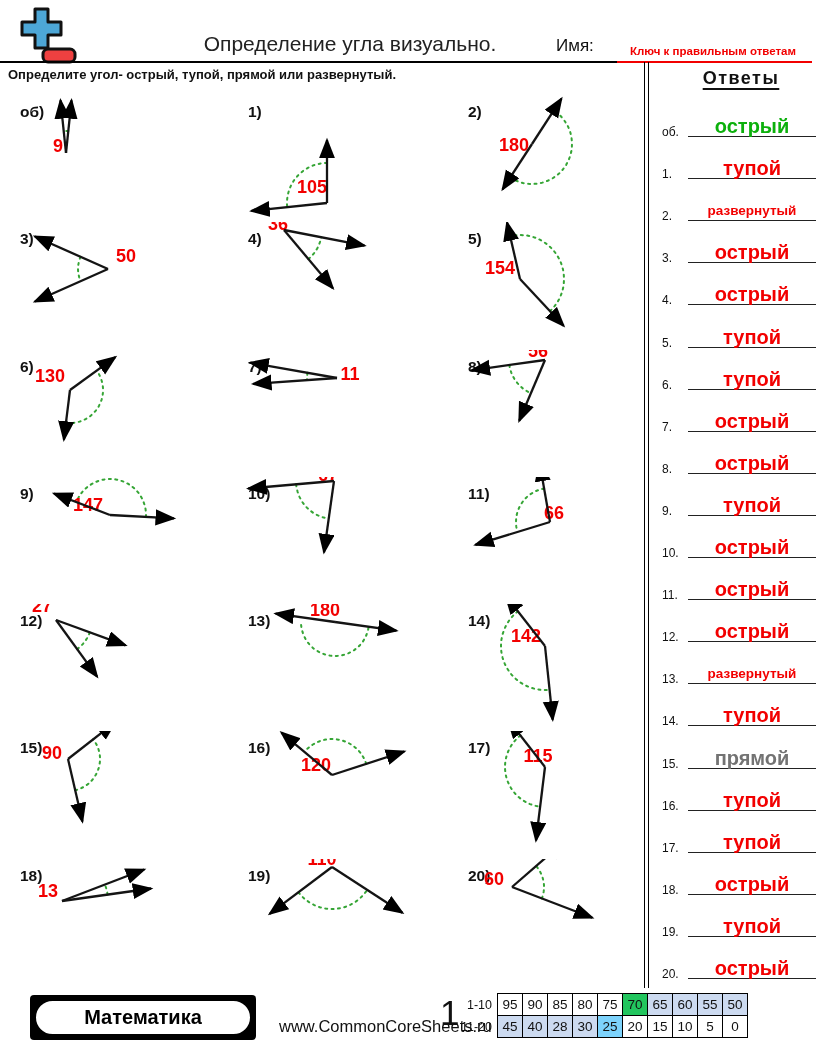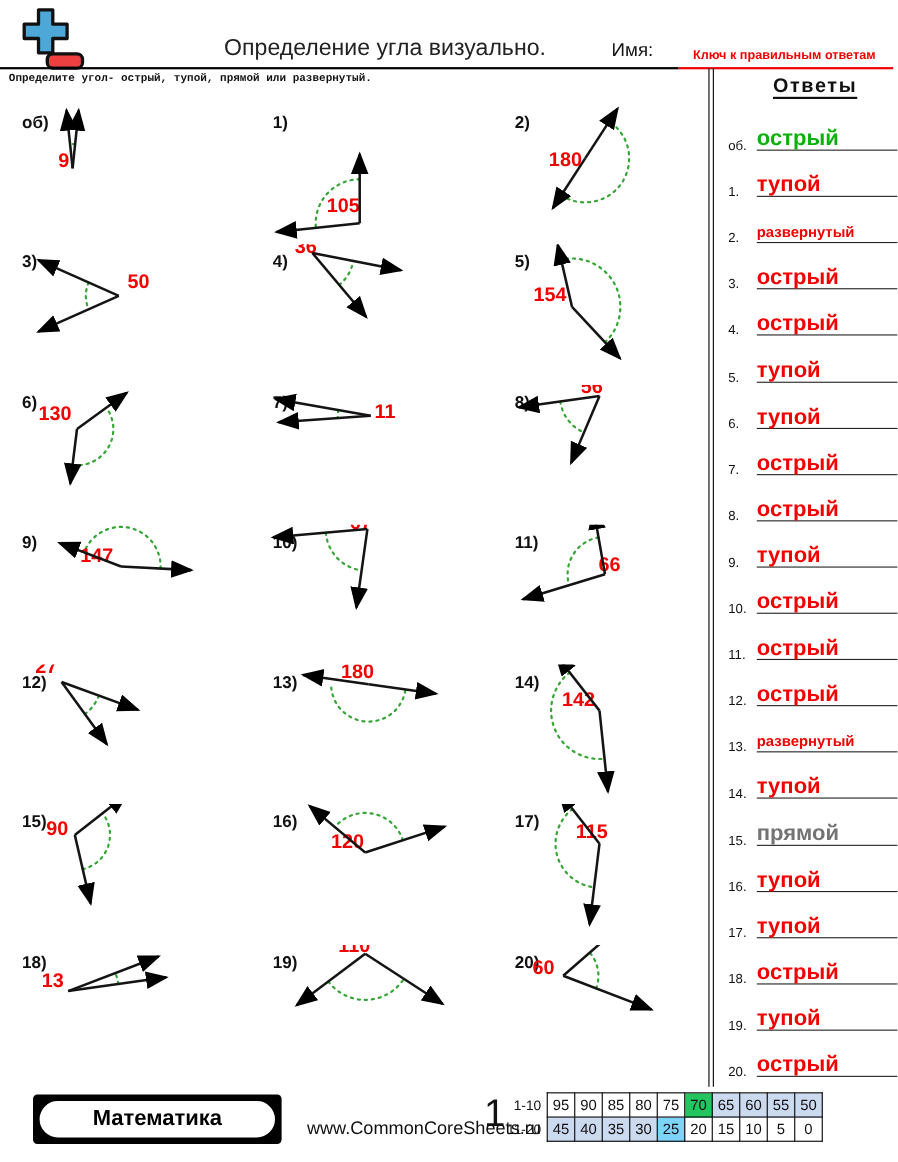--- a/index.html
+++ b/index.html
@@ -7,41 +7,41 @@
   .abs{position:absolute;}
   #page{position:relative;width:816px;height:1056px;background:#fff;}
 
   
   #logo{left:16px;top:6px;width:70px;height:58px;}
   #title{left:150px;top:32px;width:400px;text-align:center;font-size:21px;color:#222;}
   #name-label{left:556px;top:36px;font-size:17px;}
   #key-label{left:615px;top:45px;width:196px;font-size:11.5px;font-weight:700;text-align:center;}
   #hline-black{left:0;top:61px;width:617px;height:2px;background:#000;}
   #hline-red{left:617px;top:61px;width:195px;height:2px;}
-  #instruction{left:8px;top:67px;font-size:10px;font-weight:700;font-family:Liberation Mono, monospace;}
+  #instruction{left:8px;top:67px;font-size:13px;font-weight:700;}
 
   
   #separator{left:644px;top:62px;height:926px;width:3px;border-left:1.5px solid #000;border-right:1.5px solid #000;}
 
   
   #problems-grid{left:0;top:95px;width:645px;display:grid;grid-template-columns:212px 218px 215px;grid-template-rows:repeat(7,127.3px);padding-left:8px;box-sizing:border-box;}
   .problem{position:relative;}
   .pnum{position:absolute;left:12px;top:8px;font-size:15.5px;font-weight:700;}
   .problem:nth-child(3n+2) .pnum{left:28px;}
   .problem:nth-child(3n+3) .pnum{left:30px;}
   .problem svg{position:absolute;left:0;top:0;}
   svg text{font-family:"Liberation Sans",sans-serif;}
 
   
   #answers{left:632px;top:64px;width:162px;padding-left:28px;}
   #answers-heading{font-size:18px;font-weight:700;text-align:center;letter-spacing:1.5px;
     text-decoration:underline;text-decoration-thickness:2px;text-underline-offset:4px;margin-top:4px;height:27px;}
   .ans-row{height:42.1px;display:flex;align-items:flex-end;}
   .ans-num{width:28px;font-size:12px;margin-bottom:-2px;padding-left:2px;box-sizing:border-box;}
-  .ans-line{flex:1;margin-right:6px;border-bottom:1.6px solid #222;display:flex;justify-content:flex-start;}
+  .ans-line{flex:1;margin-right:6px;border-bottom:1.6px solid #222;display:flex;justify-content:center;}
   .ans-text{font-size:20px;font-weight:700;line-height:1;margin-bottom:0px;}
   .ans-text.small{font-size:13.5px;margin-bottom:3px;}
 
   
   #footer{left:0;top:993px;width:752px;height:60px;}
   #brand-box{left:30px;top:2px;width:226px;height:45px;background:#000;border-radius:4px;}
   #brand-pill{position:absolute;left:4px;top:4px;right:4px;bottom:4px;background:#fff;border:2.5px solid #000;
     border-radius:22px;display:flex;align-items:center;justify-content:center;font-size:20px;font-weight:700;color:#000;}
   #site{left:279px;top:24px;font-size:16.5px;}
   #page-num{left:440px;top:0px;font-size:35px;}
@@ -418,21 +418,21 @@
             <td class="cell" style="background: #22c55e;">70</td>
             <td class="cell" style="background: rgb(204, 218, 240);">65</td>
             <td class="cell" style="background: rgb(204, 218, 240);">60</td>
             <td class="cell" style="background: rgb(204, 218, 240);">55</td>
             <td class="cell" style="background: rgb(204, 218, 240);">50</td>
           </tr>
           <tr>
             <td class="rlabel">11-20</td>
             <td class="cell" style="background: rgb(204, 218, 240);">45</td>
             <td class="cell" style="background: rgb(204, 218, 240);">40</td>
-            <td class="cell" style="background: rgb(204, 218, 240);">35</td>
+            <td class="cell" style="background: rgb(204, 218, 240);">28</td>
             <td class="cell" style="background: rgb(204, 218, 240);">30</td>
             <td class="cell" style="background: #7dd3fc;">25</td>
             <td class="cell">20</td>
             <td class="cell">15</td>
             <td class="cell">10</td>
             <td class="cell">5</td>
             <td class="cell">0</td>
           </tr>
         </tbody>
       </table>

